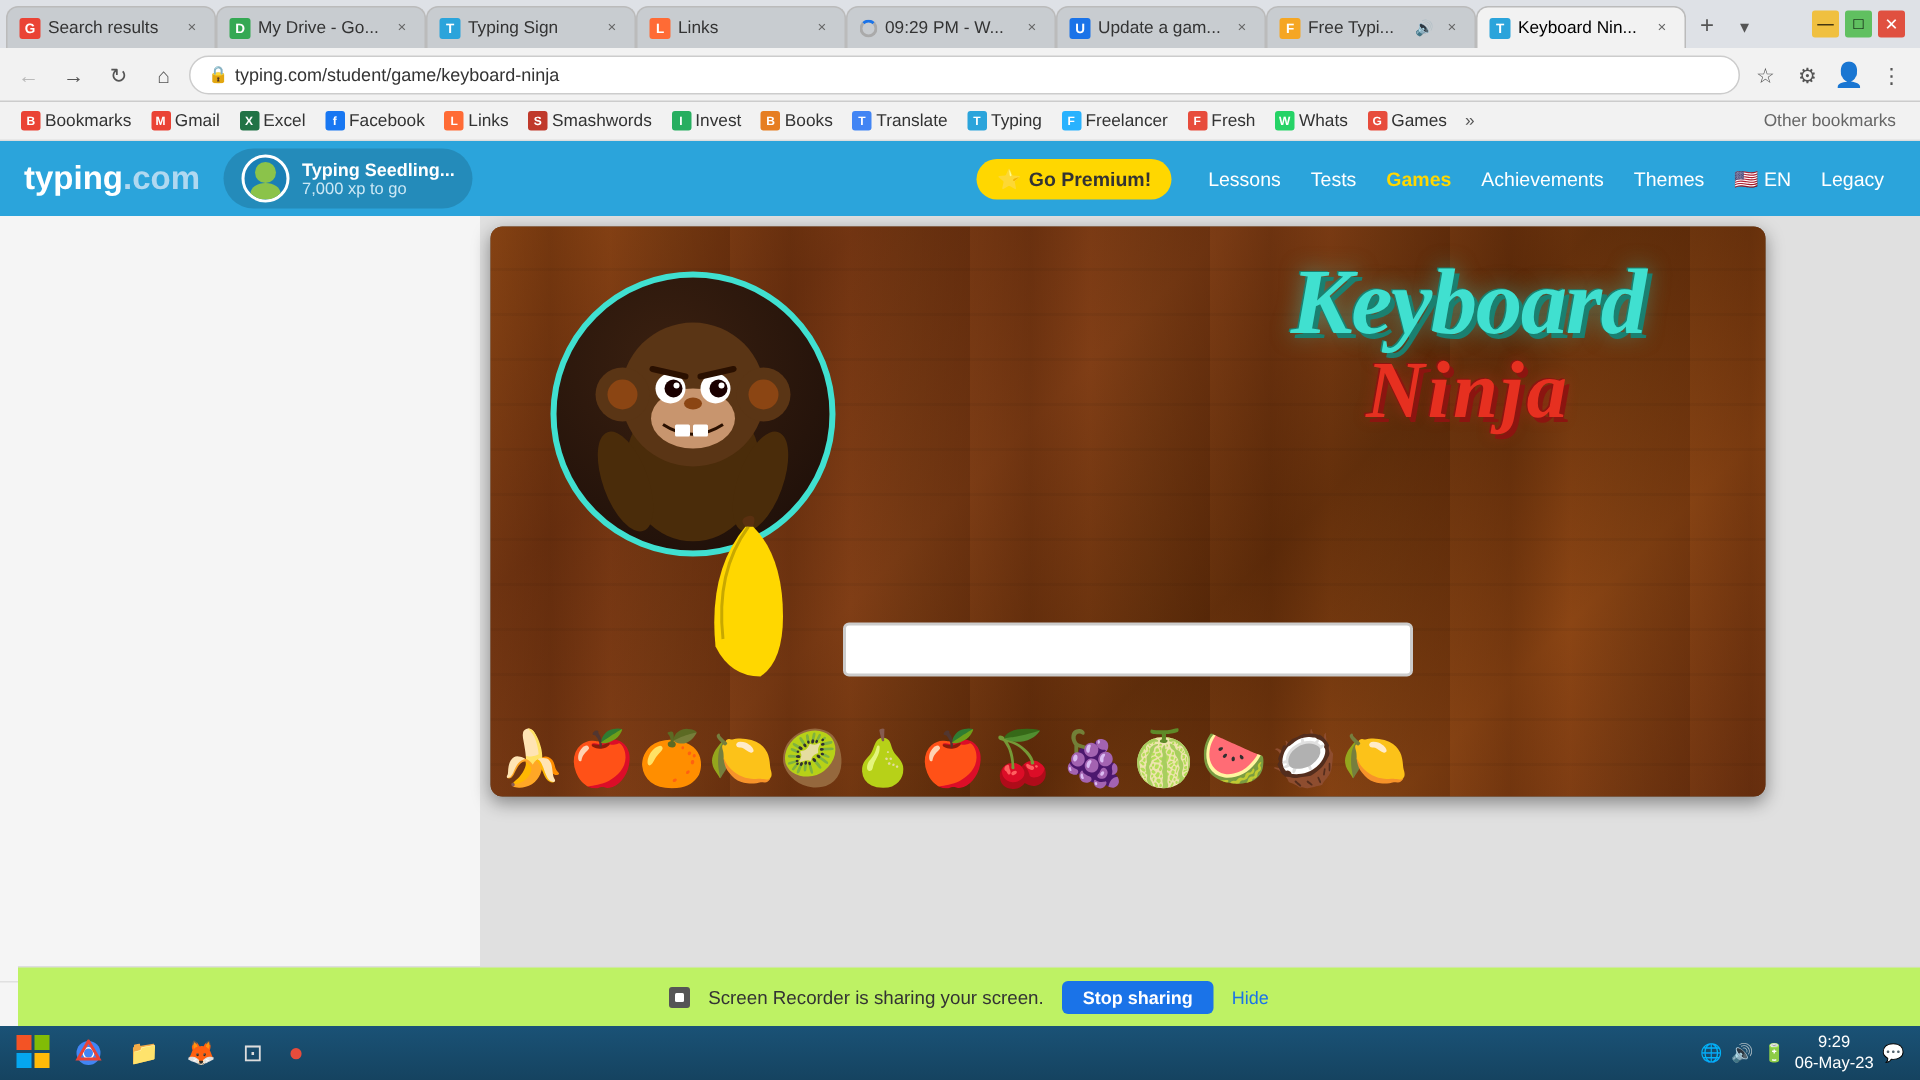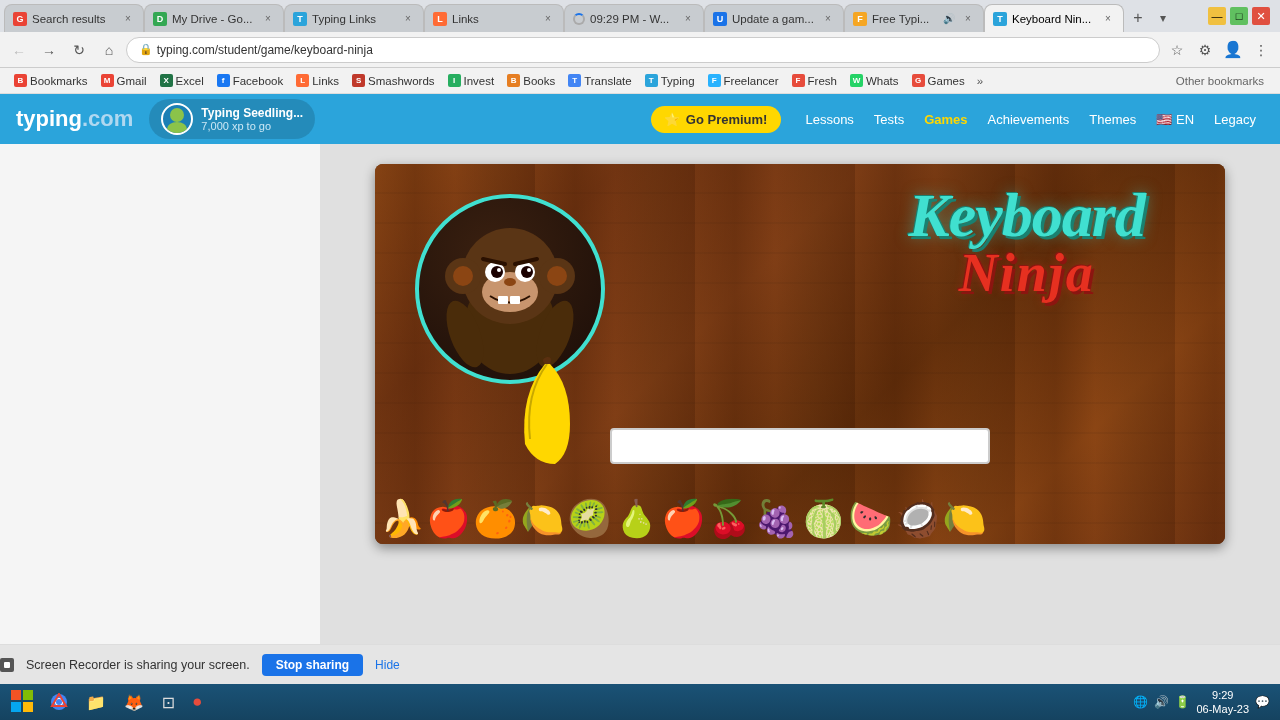--- a/index.html
+++ b/index.html
@@ -55,21 +55,21 @@
     .site-nav a.active { color: #ffd700; font-weight: bold; }
     .auth-buttons { display: flex; gap: 6px; }
     .signup-btn { background: #ffd700; color: #333; font-size: 12px; font-weight: bold; padding: 5px 12px; border-radius: 15px; border: none; cursor: pointer; }
     .login-btn { background: none; color: white; font-size: 13px; padding: 5px 10px; border: none; cursor: pointer; }
 
     
     .main-area { flex: 1; display: flex; background: #e8e8e8; position: relative; overflow: hidden; }
     .left-panel { width: 320px; flex-shrink: 0; background: #f5f5f5; }
 
     
-    .game-container { flex: 1; display: flex; justify-content: center; align-items: flex-start; padding: 20px; background: #e0e0e0; position: relative; }
+    .game-container { flex: 1; display: flex; align-items: flex-start; padding: 7px; background: #e0e0e0; position: relative; }
 
     .game-canvas { width: 850px; height: 380px; border-radius: 8px; overflow: hidden; position: relative; background: #5a3010; box-shadow: 0 4px 12px rgba(0,0,0,0.4); }
 
     
     .wood-bg {
       position: absolute; inset: 0;
       background:
         repeating-linear-gradient(
           180deg,
           transparent 0px, transparent 28px,
@@ -111,21 +111,21 @@
 
     
     .game-input-container { position: absolute; bottom: 80px; left: 50%; transform: translateX(-50%); }
     .game-input { width: 380px; height: 36px; border: 2px solid #ccc; border-radius: 4px; background: white; outline: none; font-size: 16px; padding: 0 8px; }
 
     
     .fruits-row { position: absolute; bottom: 0; left: 0; right: 0; height: 80px; display: flex; align-items: flex-end; padding-bottom: 4px; gap: 2px; padding-left: 5px; }
     .fruit { font-size: 36px; }
 
     
-    .screen-share-bar { position: absolute; bottom: 0; left: 0; right: 0; height: 40px; background: #e5e5e5; border-top: 1px solid #ddd; display: flex; align-items: center; gap: 12px; font-size: 12.5px; color: #333; z-index: 100; }
+    .screen-share-bar { position: absolute; bottom: 0; left: 12px; right: 0; height: 40px; background: #bef264; border-top: 1px solid #ddd; display: flex; align-items: center; justify-content: center; gap: 12px; font-size: 12.5px; color: #333; z-index: 100; }
     .record-icon { width: 14px; height: 14px; border-radius: 2px; background: #555; display: flex; align-items: center; justify-content: center; }
     .stop-sharing-btn { background: #1a73e8; color: white; font-size: 12px; padding: 4px 14px; border: none; border-radius: 4px; cursor: pointer; font-weight: bold; }
     .hide-btn { color: #1a73e8; background: none; border: none; font-size: 12px; cursor: pointer; }
 
     
     .page-footer { height: 30px; background: #f5f5f5; border-top: 1px solid #e0e0e0; display: flex; align-items: center; padding: 0 12px; font-size: 12px; color: #666; }
 
     
     .taskbar { height: 36px; background: linear-gradient(to bottom, #1a5276, #154360); display: flex; align-items: center; padding: 0 4px; gap: 2px; flex-shrink: 0; }
     .start-btn { background: none; border: none; cursor: pointer; padding: 2px 6px; }
@@ -161,21 +161,21 @@
       </div>
 
       <div class="tab">
         <div class="favicon fav-drive" style="width:14px;height:14px;border-radius:2px;display:flex;align-items:center;justify-content:center;font-size:9px;color:white;font-weight:bold;flex-shrink:0;">D</div>
         <span class="tab-title">My Drive - Go...</span>
         <span class="close-btn">×</span>
       </div>
 
       <div class="tab">
         <div class="favicon fav-typing" style="width:14px;height:14px;border-radius:2px;display:flex;align-items:center;justify-content:center;font-size:9px;color:white;font-weight:bold;flex-shrink:0;">T</div>
-        <span class="tab-title">Typing Links</span>
+        <span class="tab-title">Typing Sign</span>
         <span class="close-btn">×</span>
       </div>
 
       <div class="tab">
         <div class="favicon fav-links" style="width:14px;height:14px;border-radius:2px;display:flex;align-items:center;justify-content:center;font-size:9px;color:white;font-weight:bold;flex-shrink:0;">L</div>
         <span class="tab-title">Links</span>
         <span class="close-btn">×</span>
       </div>
 
       <div class="tab">

